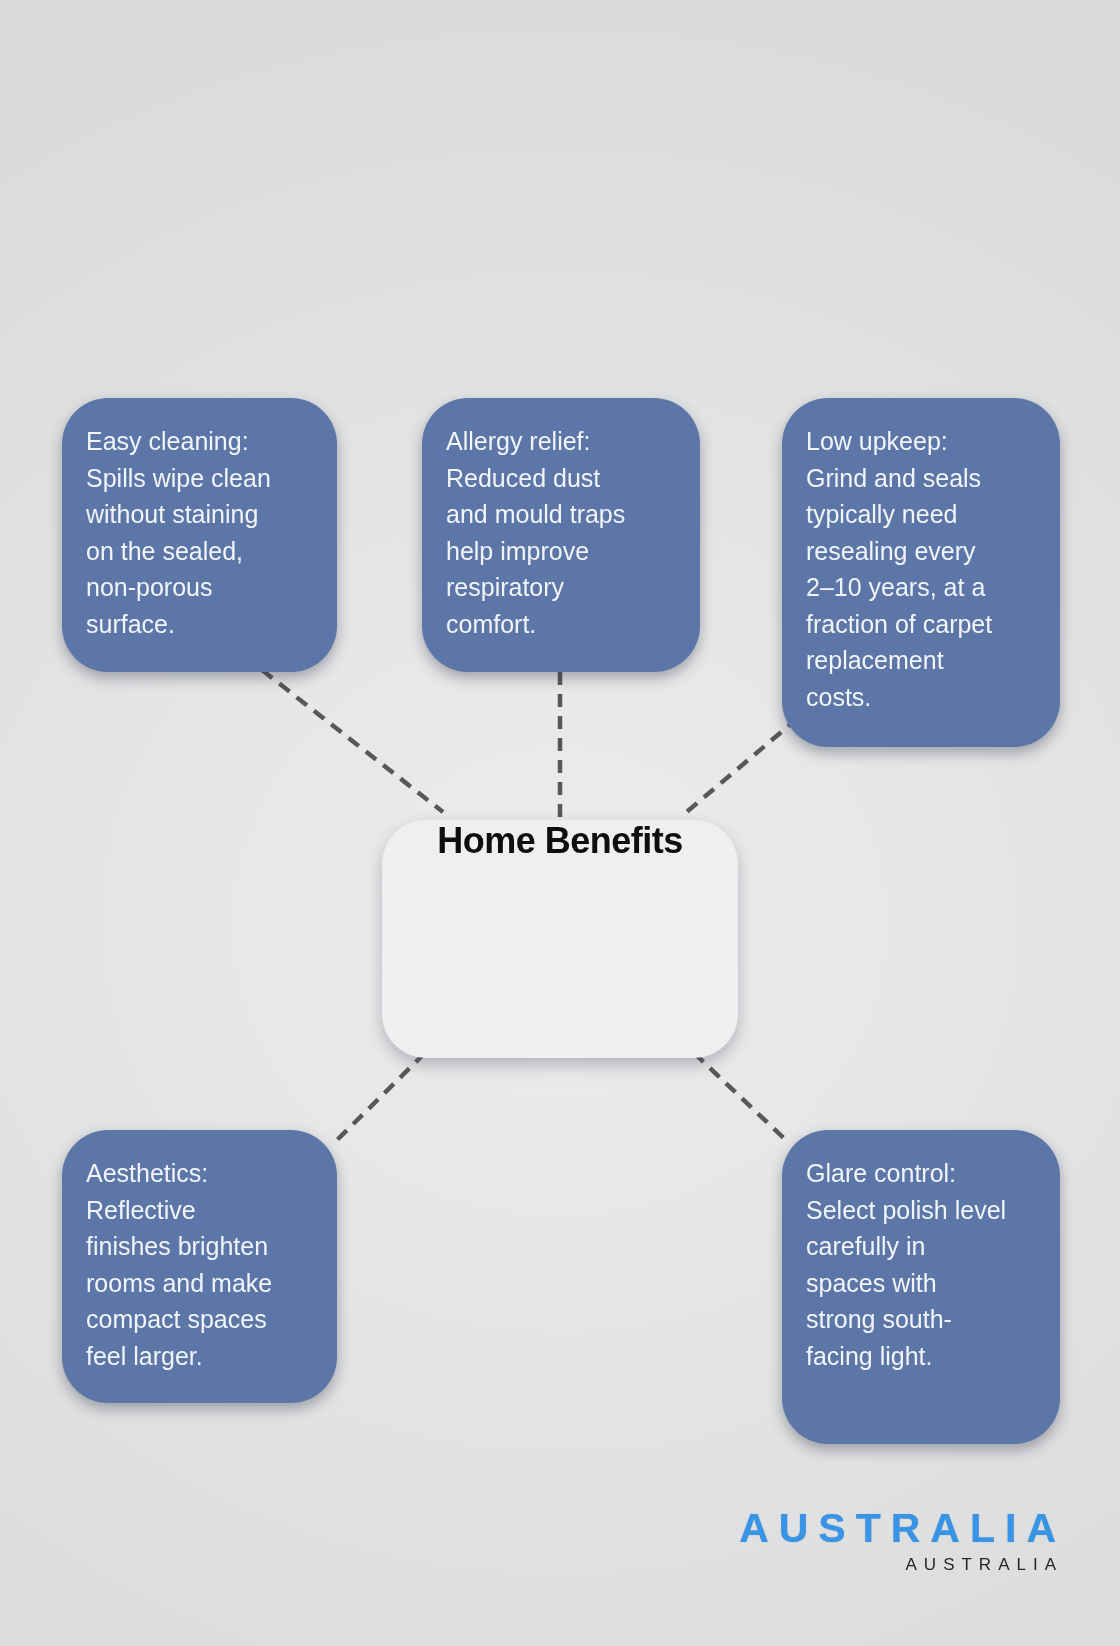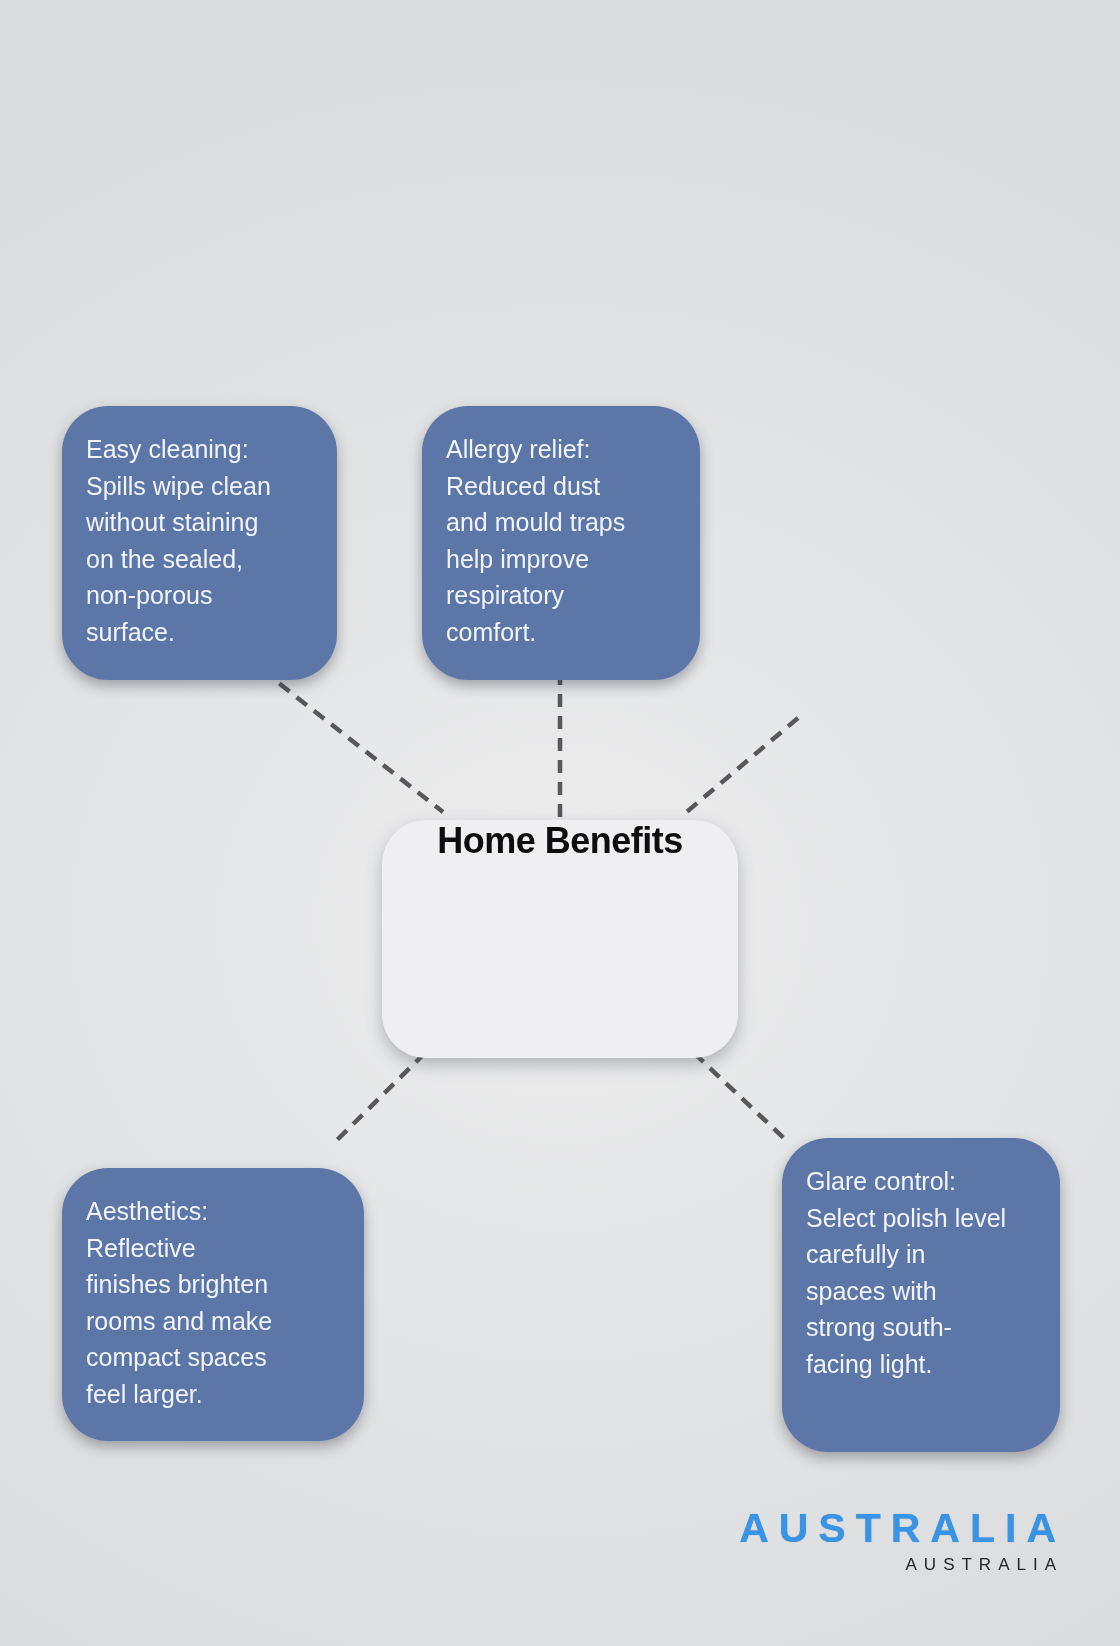--- a/index.html
+++ b/index.html
@@ -45,30 +45,29 @@
   .benefit-node {
     position: absolute;
     box-sizing: border-box;
     background: #5c76a8;
     border-radius: 46px;
     box-shadow: 0 6px 14px rgba(45, 50, 62, 0.38);
     color: #f2f5f8;
     padding: 25px 24px;
     font-size: 25px;
     line-height: 36.5px;
-    margin-top: 8px;
   }
   .node-text {
     white-space: pre-line;
     display: block;
   }
   .node-1 { left: 62px;  top: 398px;  width: 275px; height: 274px; }
   .node-2 { left: 422px; top: 398px;  width: 278px; height: 274px; }
   .node-3 { left: 782px; top: 398px;  width: 278px; height: 349px; }
-  .node-4 { left: 62px;  top: 1160px; width: 302px; height: 273px; }
+  .node-4 { left: 62px;  top: 1130px; width: 275px; height: 273px; }
   .node-5 { left: 782px; top: 1130px; width: 278px; height: 314px; }
   .center-node {
     position: absolute;
     left: 382px;
     top: 820px;
     width: 356px;
     height: 238px;
     box-sizing: border-box;
     background: #efeff1;
     border-radius: 44px;
@@ -135,20 +134,30 @@
 
   <div class="benefit-node node-2">
     <span class="node-text">Allergy relief:
 Reduced dust
 and mould traps
 help improve
 respiratory
 comfort.</span>
   </div>
 
+  <div class="benefit-node node-3">
+    <span class="node-text">Low upkeep:
+Grind and seals
+typically need
+resealing every
+2–10 years, at a
+fraction of carpet
+replacement
+costs.</span>
+  </div>
 
   <div class="center-node">
     <span class="center-label">Home Benefits</span>
   </div>
 
   <div class="benefit-node node-4">
     <span class="node-text">Aesthetics:
 Reflective
 finishes brighten
 rooms and make

